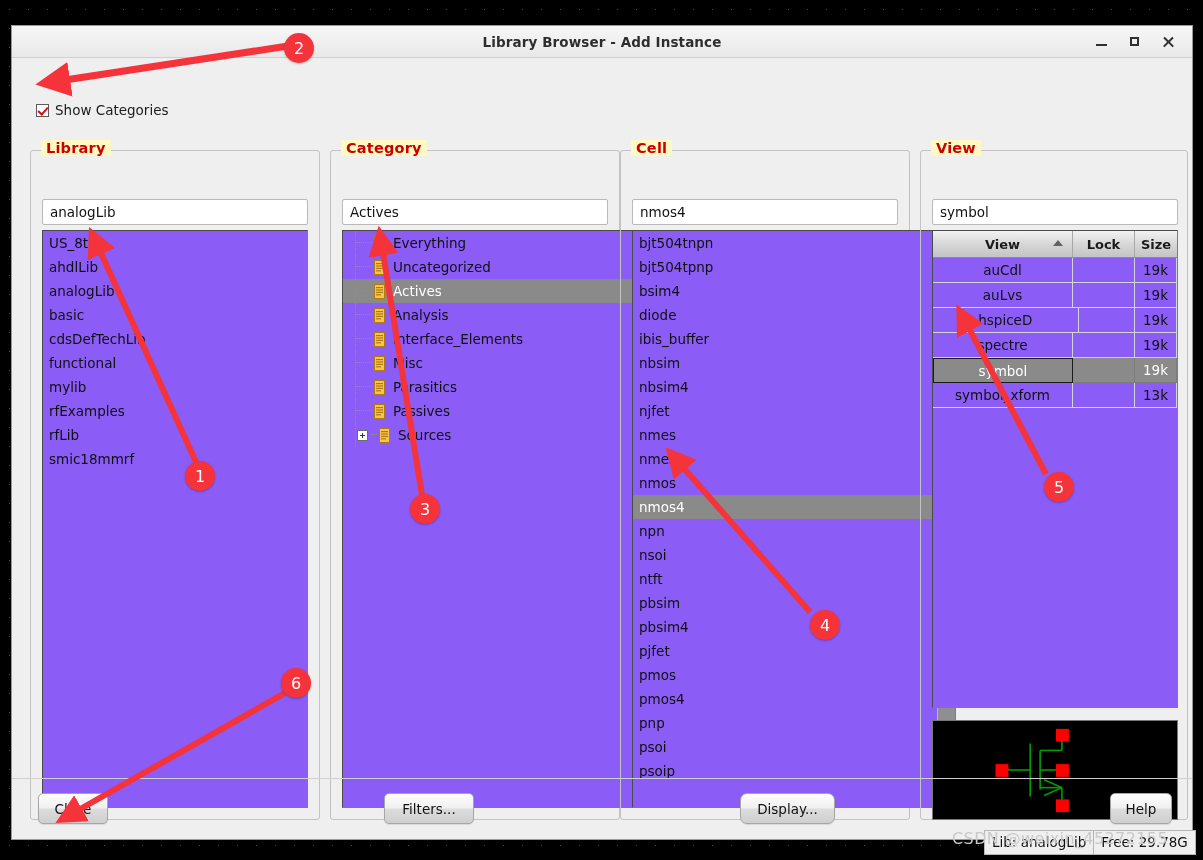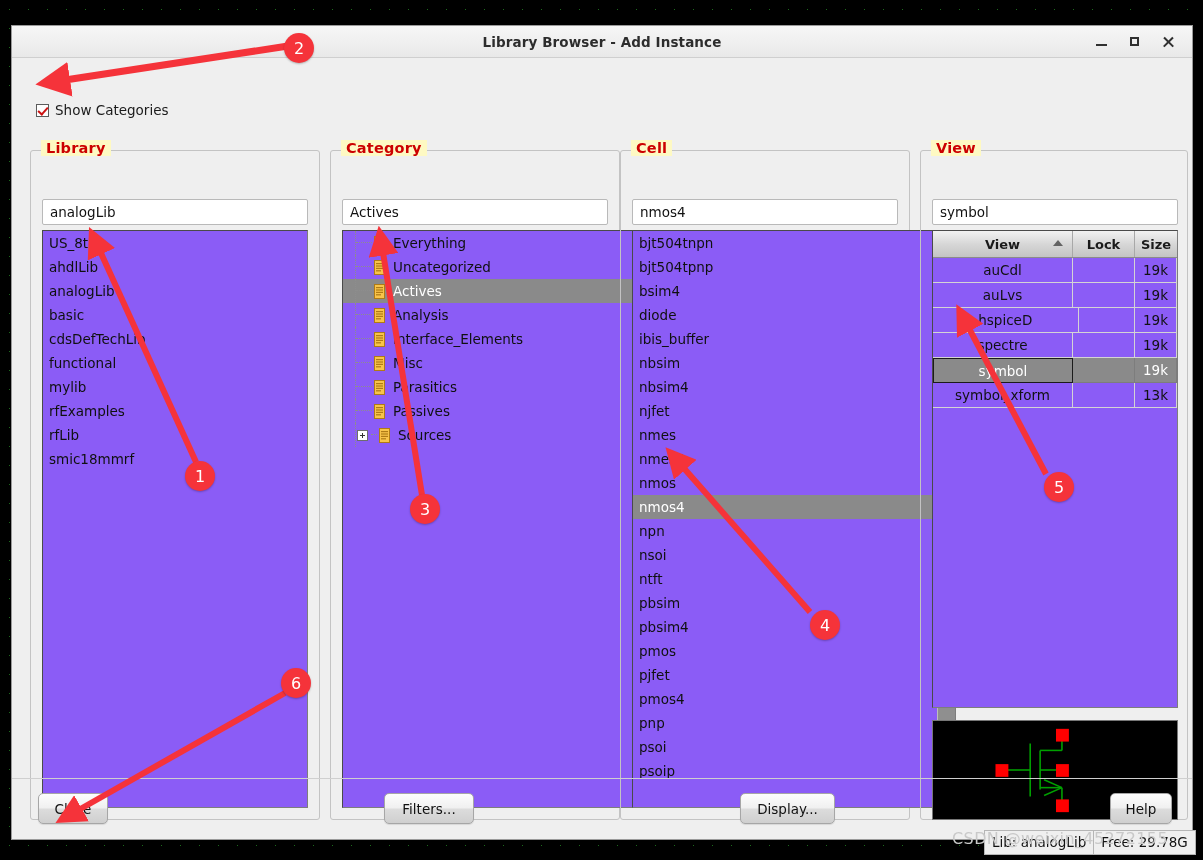--- a/index.html
+++ b/index.html
@@ -472,22 +472,22 @@
             <div class="li">njfet</div>
             <div class="li">nmes</div>
             <div class="li">nmes4</div>
             <div class="li">nmos</div>
             <div class="li sel">nmos4</div>
             <div class="li">npn</div>
             <div class="li">nsoi</div>
             <div class="li">ntft</div>
             <div class="li">pbsim</div>
             <div class="li">pbsim4</div>
+            <div class="li">pjfet</div>
             <div class="li">pmos</div>
-            <div class="li">pjfet</div>
             <div class="li">pmos4</div>
             <div class="li">pnp</div>
             <div class="li">psoi</div>
             <div class="li">psoip</div>
           </div>
         <div class="vscroll">
           <div class="vs-track"></div>
           <div class="vs-btn up">
               <div class="arr-up"></div>
             </div>
@@ -573,21 +573,21 @@
       </div>
 
       <div class="status-row" style="left:972px; top:772px;">
         <div class="status-cell">Lib: analogLib</div>
         <div class="status-cell" style="border-left:none;">Free: 29.78G</div>
       </div>
 
       <div class="btnbar">
         <div class="btn" style="left:26px;  top:14px; width:70px;">Close</div>
         <div class="btn" style="left:372px; top:14px; width:90px;">Filters...</div>
-        <div class="btn" style="left:728px; top:14px; width:95px;">Display...</div>
+        <div class="btn" style="left:728px; top:14px; width:95px;border-radius:7px;">Display...</div>
         <div class="btn" style="left:1098px;top:14px; width:62px;">Help</div>
       </div>
 
     </div>
   </div>
 
   <div class="anno-layer">
     <svg width="1203" height="860" style="position:absolute;left:0;top:0;">
       <defs>
         <marker id="ah" markerWidth="5" markerHeight="5" refX="2.6" refY="2.5" orient="auto">

